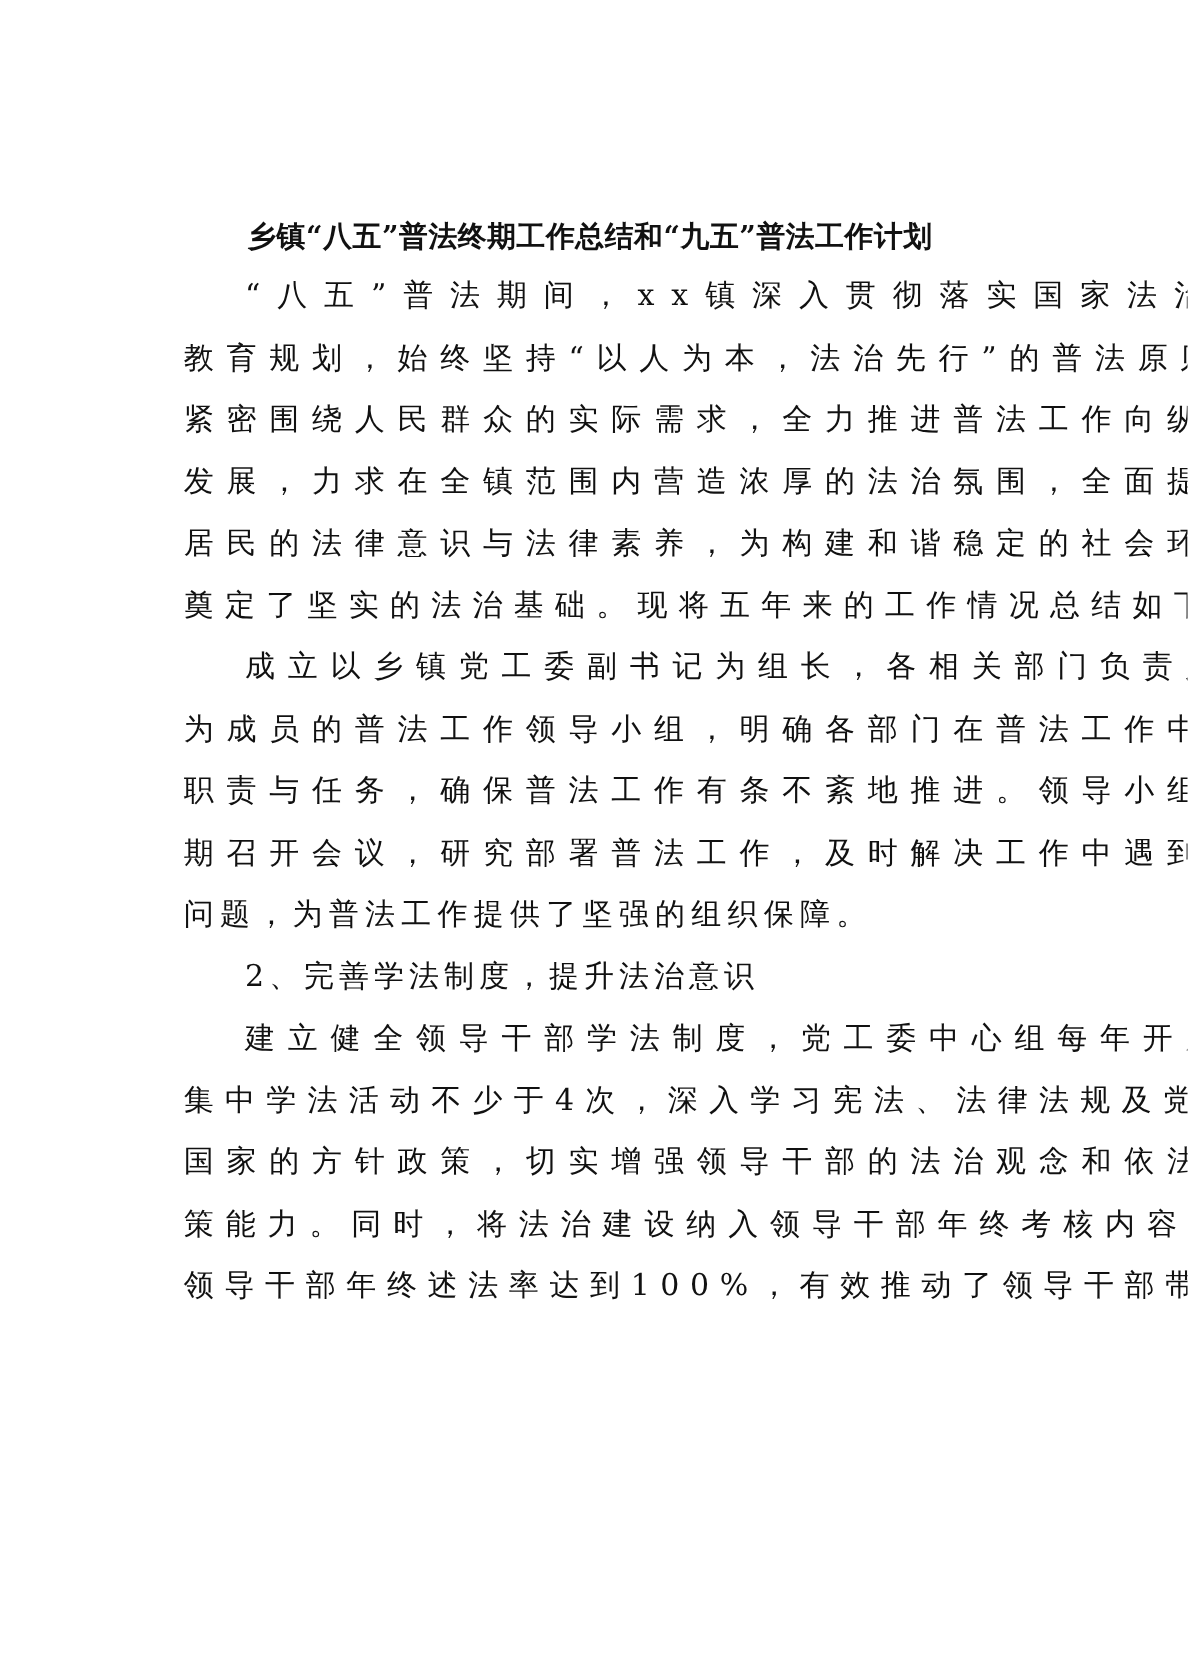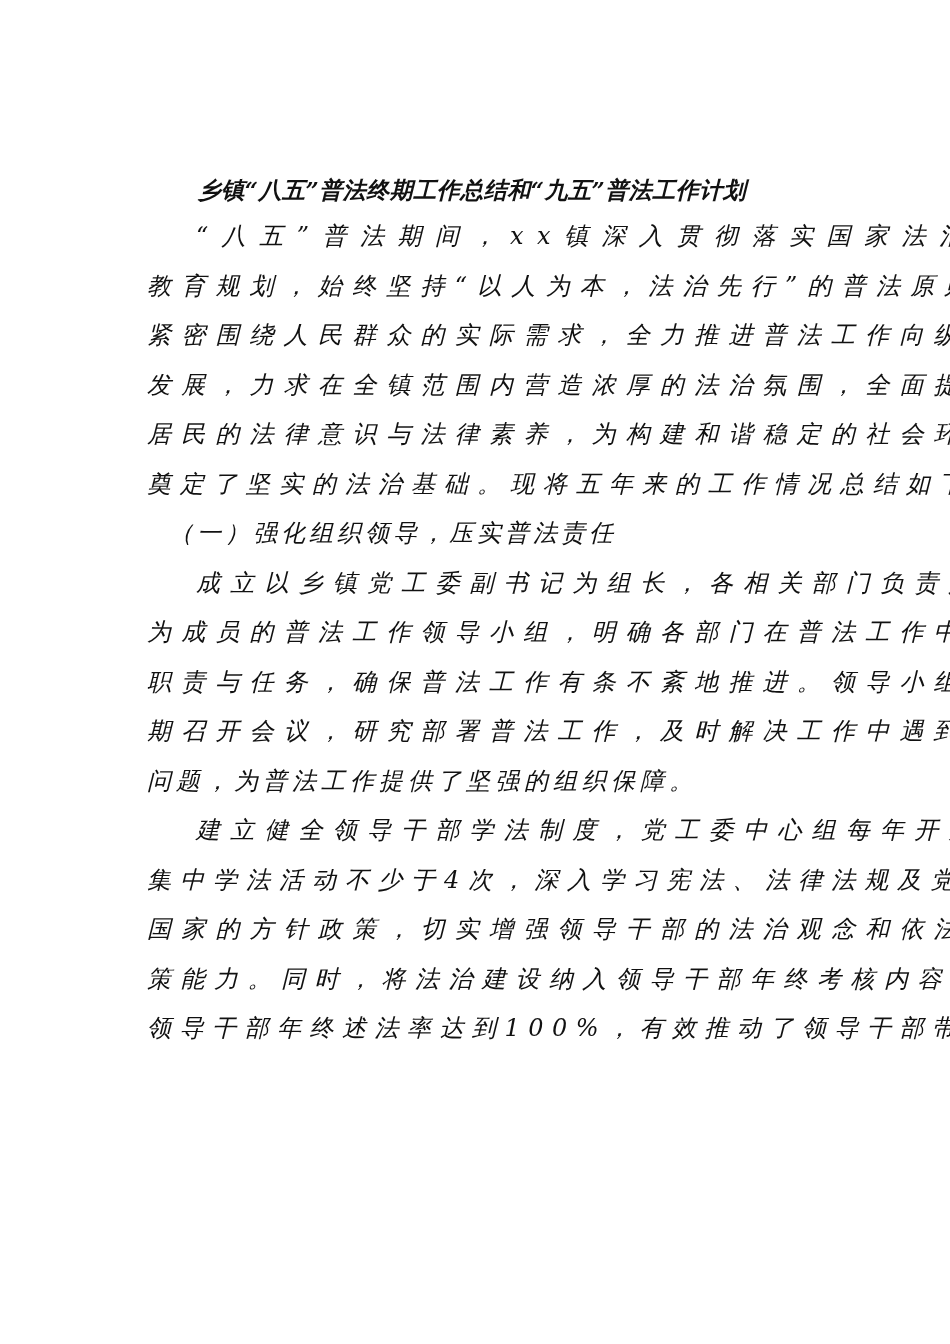--- a/index.html
+++ b/index.html
@@ -13,21 +13,20 @@
       position: relative;
       overflow: hidden;
       font-family: "DejaVu Serif", "Liberation Serif", serif;
       color: #111111;
     }
     .page {
       position: absolute;
       left: 147px;
       top: 168px;
       width: 660px;
-      font-style: italic;
     }
     .title {
       font-weight: bold;
       font-size: 23px;
       line-height: 44px;
       height: 44px;
       text-align: center;
       white-space: nowrap;
       margin-left: -10px;
       letter-spacing: 0.5px;
@@ -55,30 +54,30 @@
 
   <div>
     <div class="line para-first" style="letter-spacing:13.5px;">“八五”普法期间，xx镇深入贯彻落实国家法治宣传</div>
     <div class="line para-line" style="letter-spacing:10.2px;">教育规划，始终坚持“以人为本，法治先行”的普法原则</div>
     <div class="line para-line" style="letter-spacing:10.2px;">紧密围绕人民群众的实际需求，全力推进普法工作向纵深</div>
     <div class="line para-line" style="letter-spacing:10.2px;">发展，力求在全镇范围内营造浓厚的法治氛围，全面提升</div>
     <div class="line para-line" style="letter-spacing:10.2px;">居民的法律意识与法律素养，为构建和谐稳定的社会环境</div>
     <div class="line last-line" style="letter-spacing:9px;">奠定了坚实的法治基础。现将五年来的工作情况总结如下：</div>
   </div>
 
-  <div class="line heading-lvl2">（一）强化组织领导，压实普法责任</div>
 
   <div>
     <div class="line para-first" style="letter-spacing:10.2px;">成立以乡镇党工委副书记为组长，各相关部门负责人</div>
     <div class="line para-line" style="letter-spacing:10.2px;">为成员的普法工作领导小组，明确各部门在普法工作中的</div>
     <div class="line para-line" style="letter-spacing:10.2px;">职责与任务，确保普法工作有条不紊地推进。领导小组定</div>
     <div class="line para-line" style="letter-spacing:10.2px;">期召开会议，研究部署普法工作，及时解决工作中遇到的</div>
     <div class="line last-line" style="letter-spacing:5px;">问题，为普法工作提供了坚强的组织保障。</div>
   </div>
 
+  <div class="line heading-lvl3">2、完善学法制度，提升法治意识</div>
 
   <div>
     <div class="line para-first" style="letter-spacing:10.2px;">建立健全领导干部学法制度，党工委中心组每年开展</div>
     <div class="line para-line" style="letter-spacing:9px;">集中学法活动不少于4次，深入学习宪法、法律法规及党和</div>
     <div class="line para-line" style="letter-spacing:10.2px;">国家的方针政策，切实增强领导干部的法治观念和依法决</div>
     <div class="line para-line" style="letter-spacing:9.5px;">策能力。同时，将法治建设纳入领导干部年终考核内容，</div>
     <div class="line last-line" style="letter-spacing:8.5px;">领导干部年终述法率达到100%，有效推动了领导干部带头</div>
   </div>
 </div>
 

